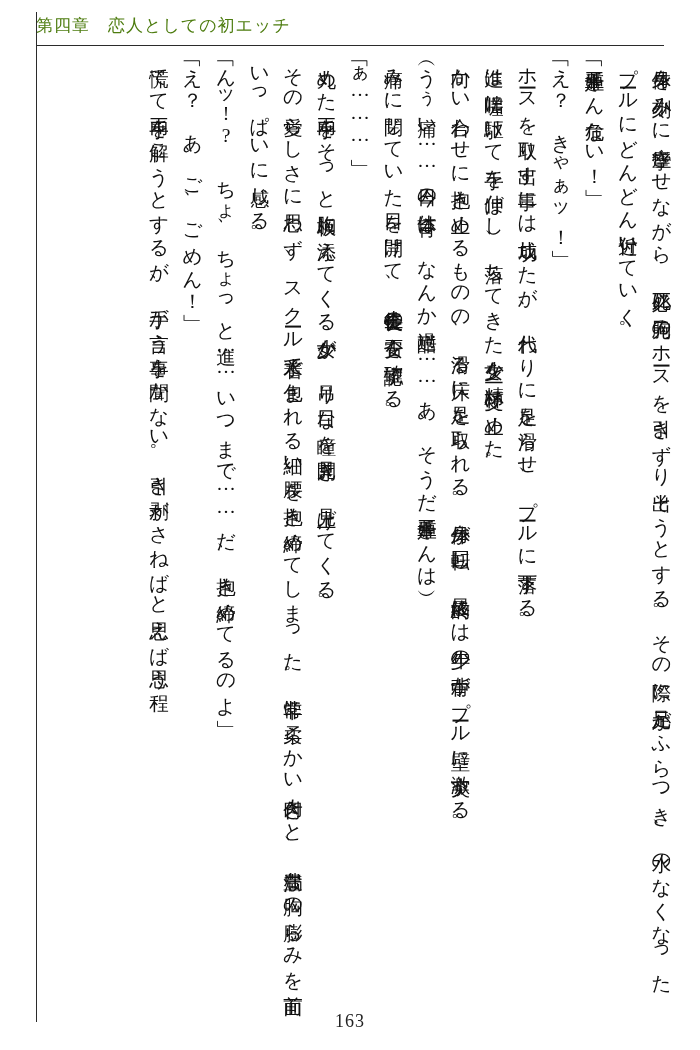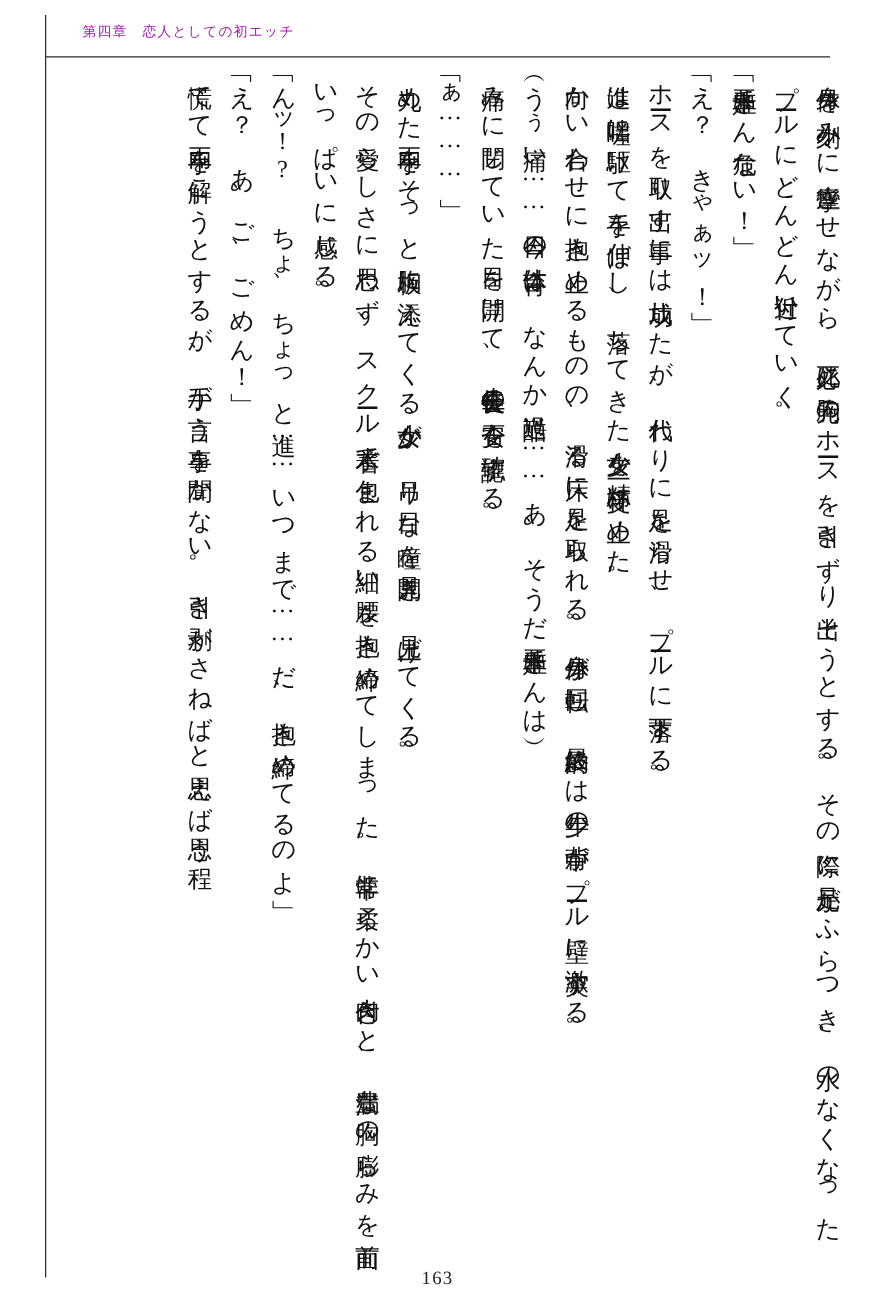--- a/index.html
+++ b/index.html
@@ -27,25 +27,24 @@
 
   
   .header {
     position: absolute;
     top: 12px;
     left: 36px;
     right: 36px;
     height: 34px;
   }
   .header-text {
-    font-size: 11px;
+    font-size: 17px;
     letter-spacing: 1px;
-    color: #a21caf;
+    color: #4d7c0f;
     white-space: nowrap;
-    padding-left: 30px;
     line-height: 28px;
   }
   .header-rule {
     position: absolute;
     left: 0;
     right: 0;
     top: 33px;
     border-top: 1px solid #2b2b2b;
   }
 
@@ -84,21 +83,21 @@
     height: 930px;
   }
 
   
   .folio {
     position: absolute;
     bottom: 18px;
     left: 0;
     right: 0;
     text-align: center;
-    font-size: 15px;
+    font-size: 18px;
     color: #222222;
     letter-spacing: 1px;
   }
 </style>
 </head>
 <body>
 
 <div class="page">
 
   <div class="header">

